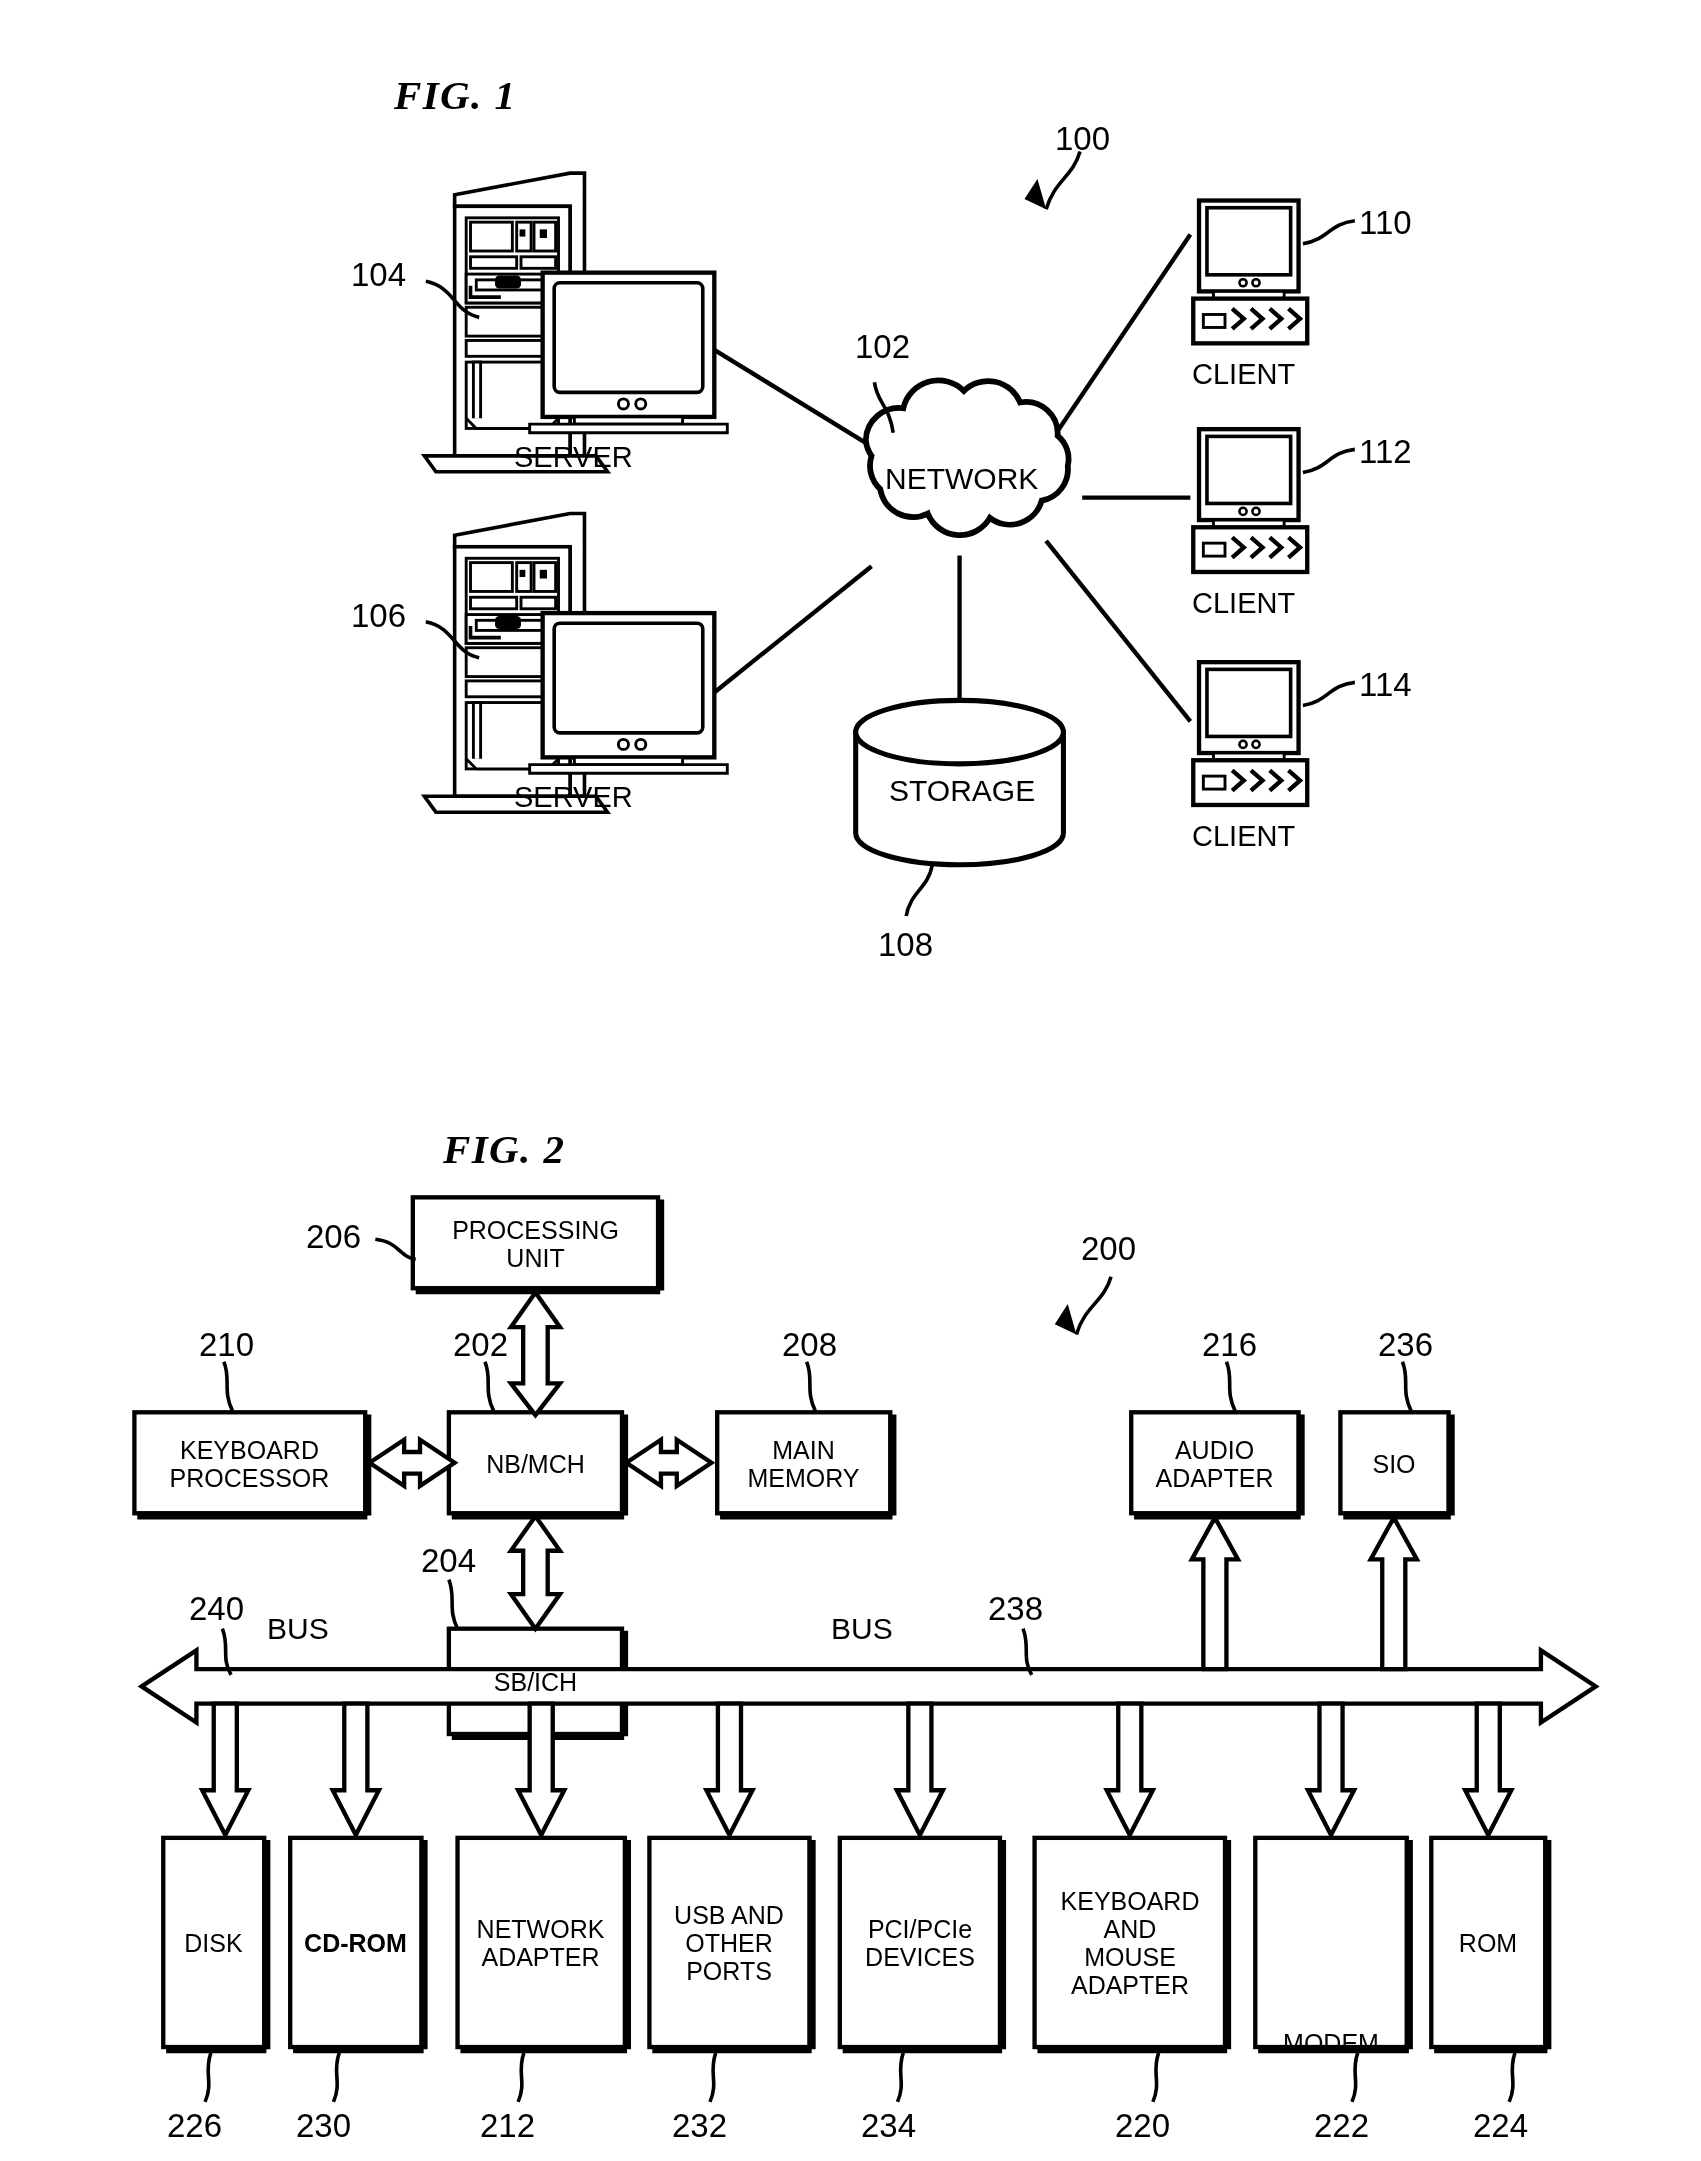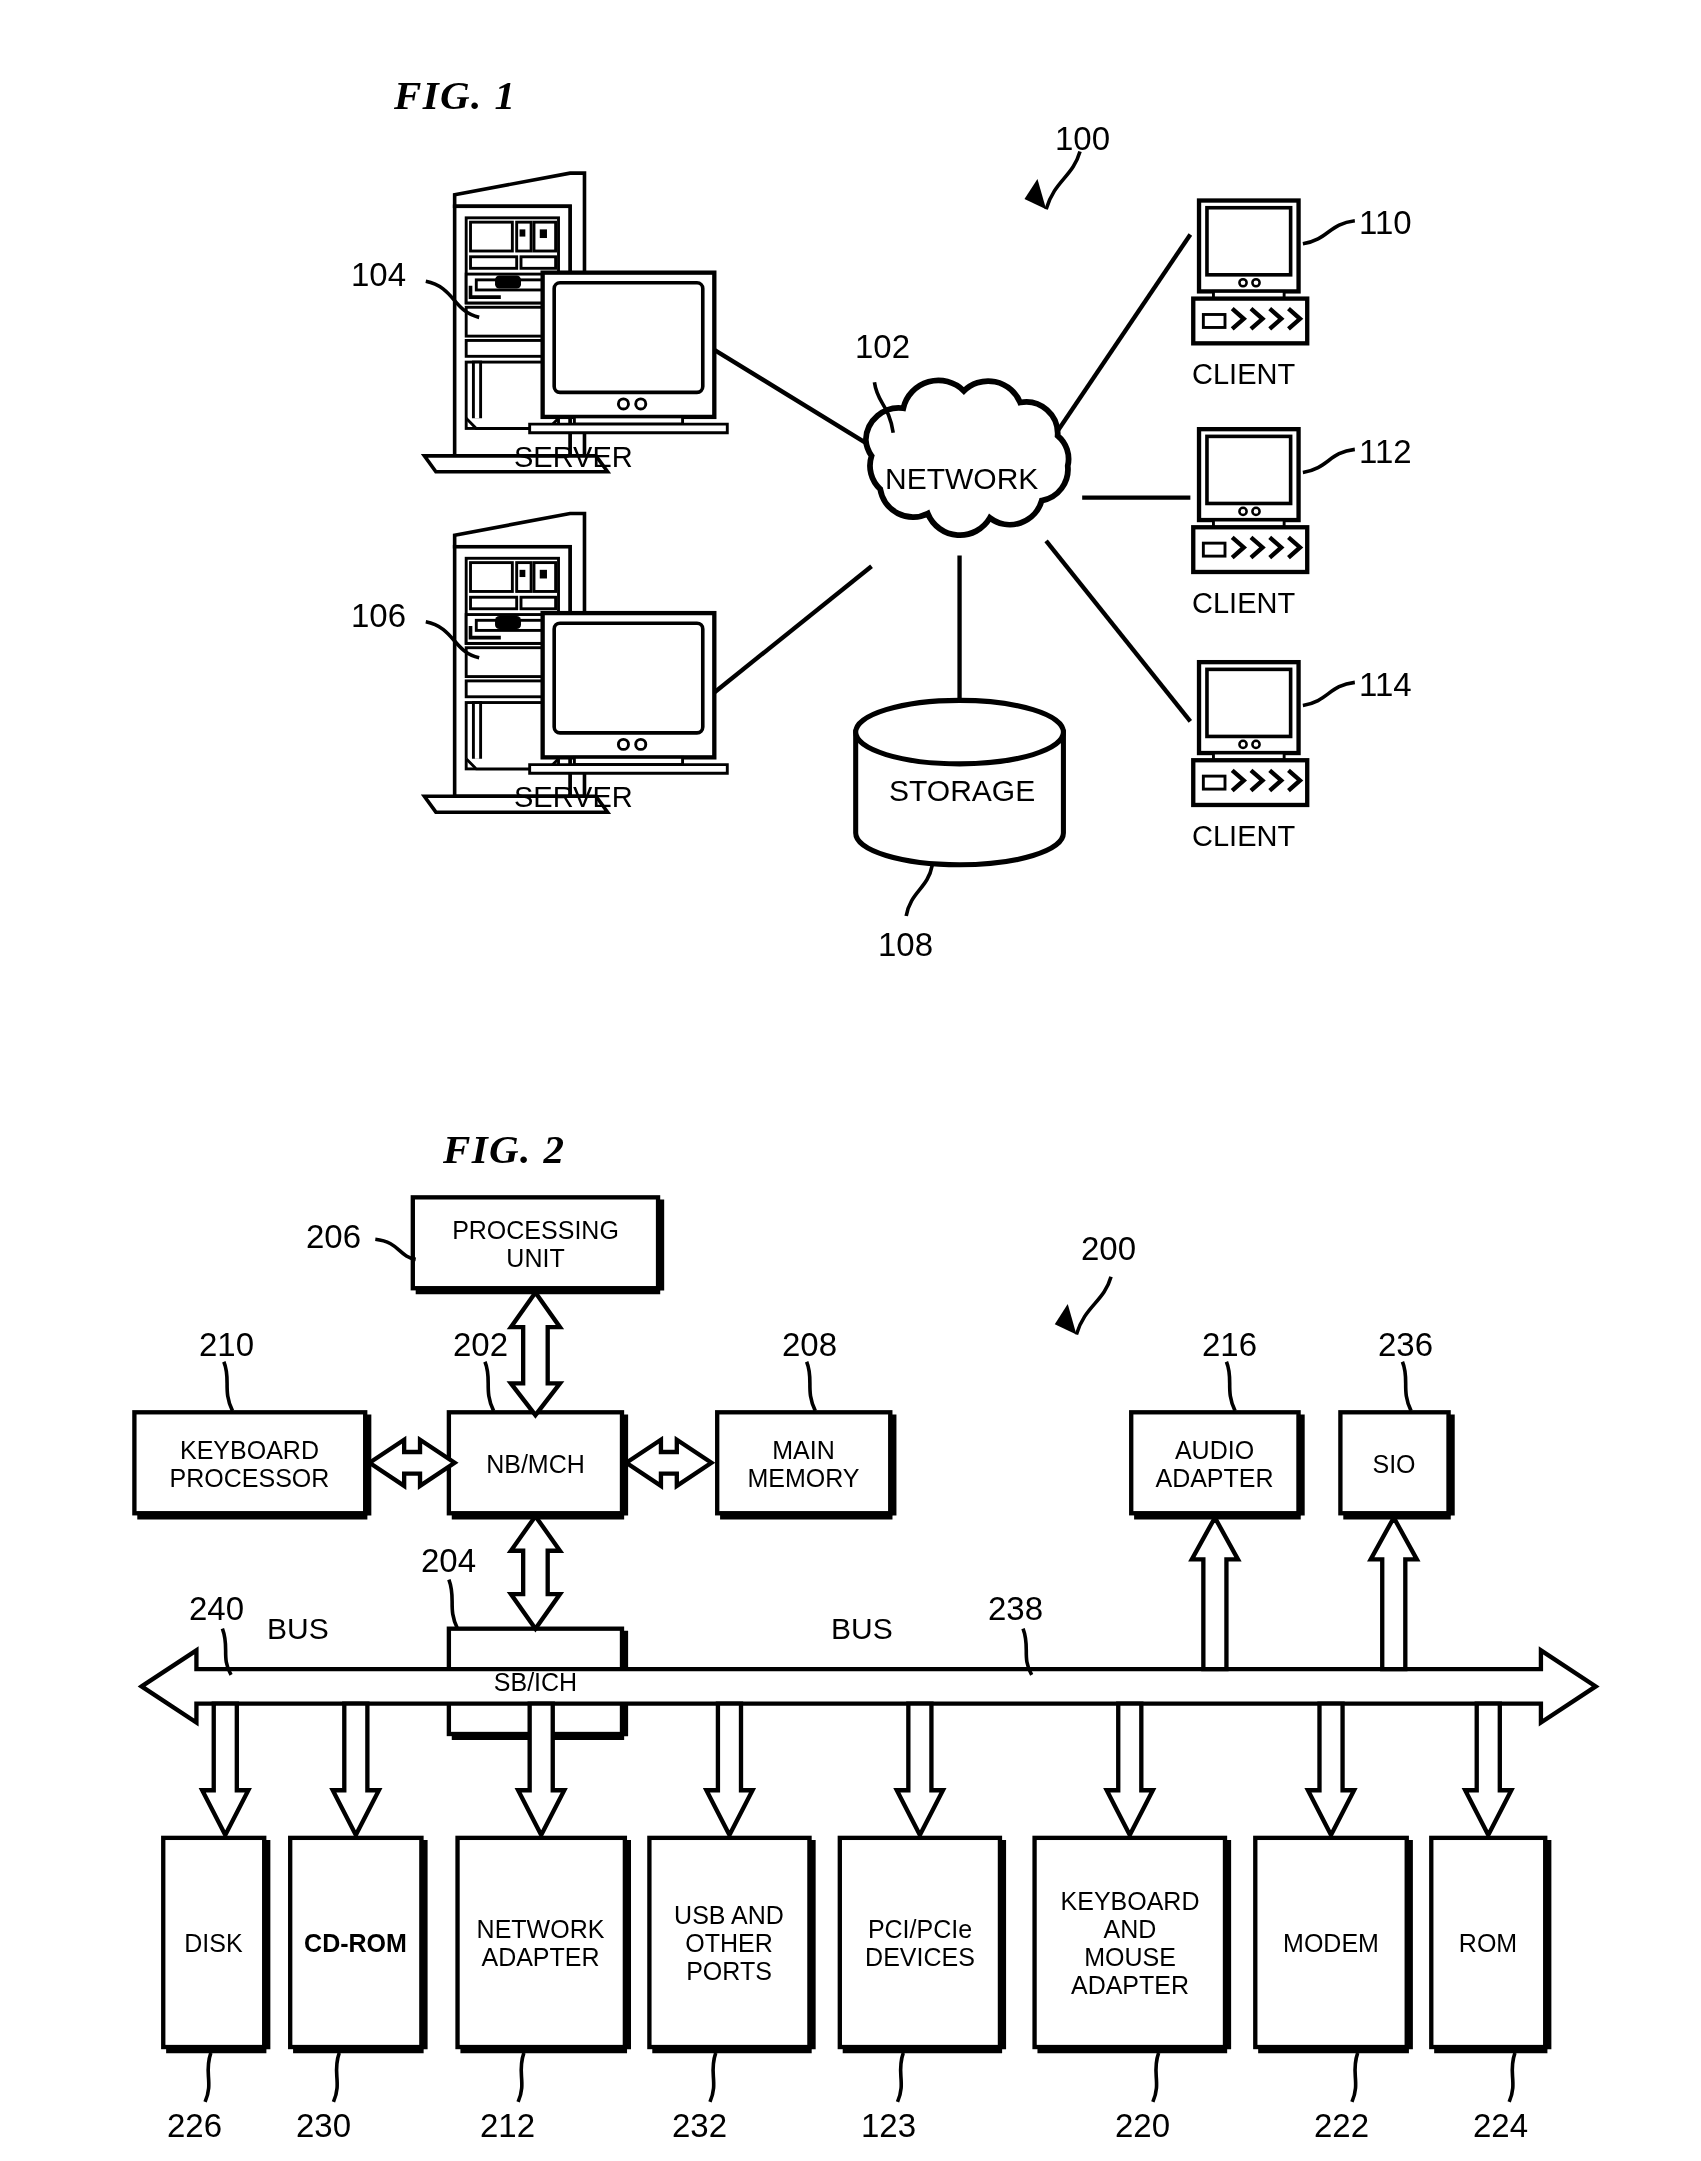--- a/index.html
+++ b/index.html
@@ -339,28 +339,28 @@
 ADAPTER</div>
 <div class="reftxt" style="left:480px;top:2107px;">212</div>
 
 <div class="boxlbl" style="left:649px;top:1838px;width:160px;height:209px;">USB AND
 OTHER
 PORTS</div>
 <div class="reftxt" style="left:672px;top:2107px;">232</div>
 
 <div class="boxlbl" style="left:840px;top:1838px;width:160px;height:209px;">PCI/PCIe
 DEVICES</div>
-<div class="reftxt" style="left:861px;top:2107px;">123</div>
+<div class="reftxt" style="left:861px;top:2107px;">234</div>
 
 <div class="boxlbl" style="left:1035px;top:1838px;width:190px;height:209px;">KEYBOARD
 AND
 MOUSE
 ADAPTER</div>
 <div class="reftxt" style="left:1115px;top:2107px;">220</div>
 
-<div class="boxlbl" style="left:1255px;top:1838px;width:152px;height:209px;">MODEM</div>
+<div class="boxlbl" style="left:1255px;top:1938px;width:152px;height:209px;">MODEM</div>
 <div class="reftxt" style="left:1314px;top:2107px;">222</div>
 
 <div class="boxlbl" style="left:1431px;top:1838px;width:114px;height:209px;">ROM</div>
 <div class="reftxt" style="left:1473px;top:2107px;">224</div>
 
 </div>
 
 
 </body></html>

